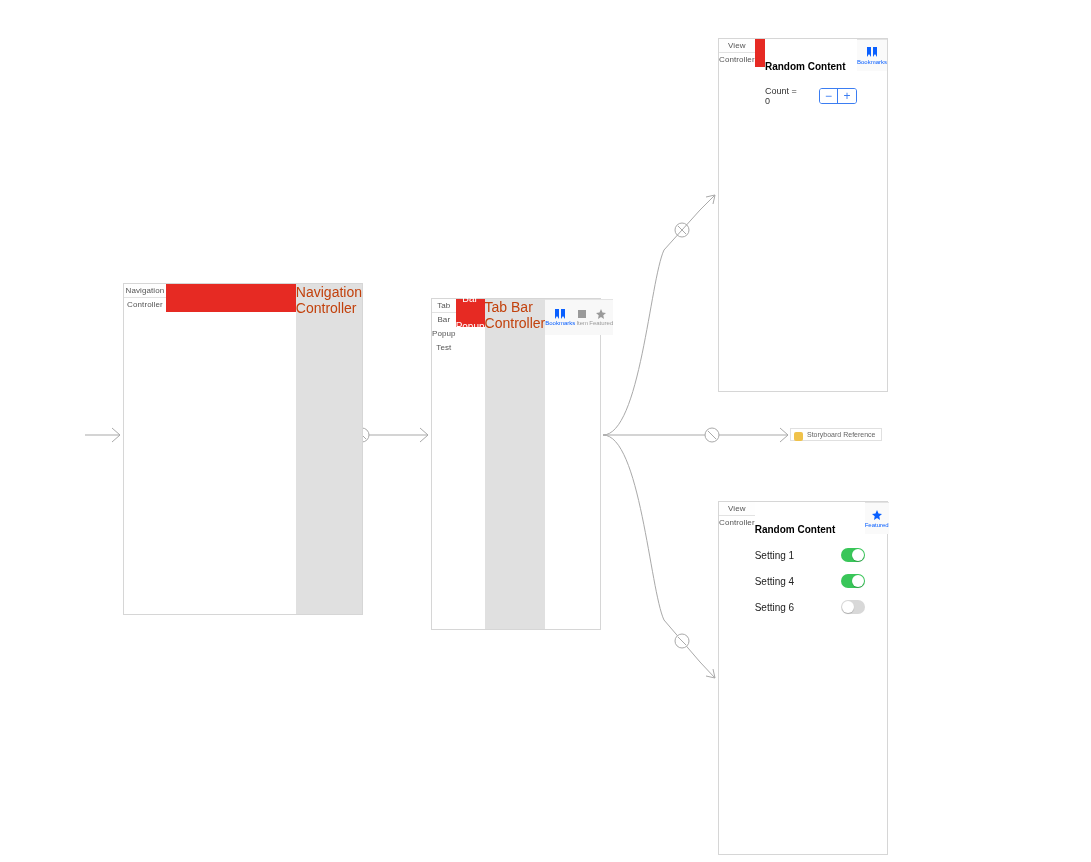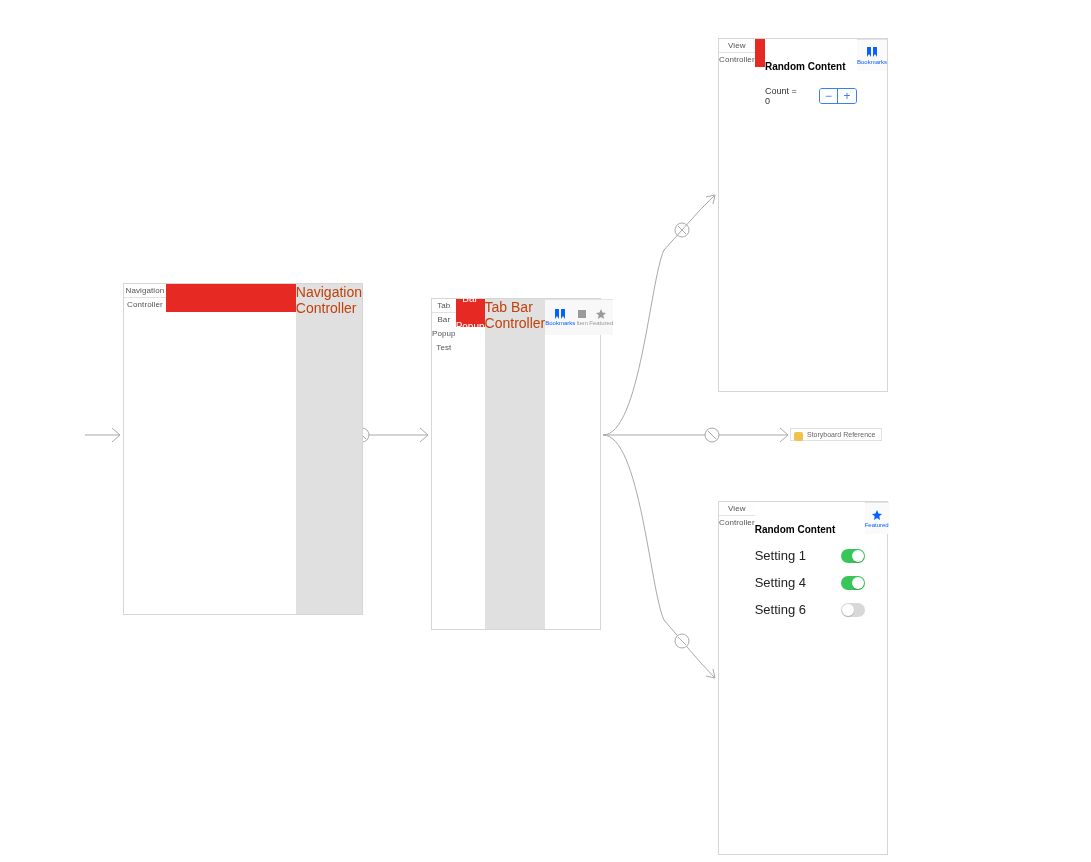--- a/index.html
+++ b/index.html
@@ -116,21 +116,21 @@
     line-height:14px;
     padding:0;
     cursor:pointer;
   }
   .stepper button:first-child { border-right:1px solid #3b7df2; }
   .setting-row {
     display:flex;
     justify-content:space-between;
     align-items:center;
     width:110px;
-    font-size:13px;
+    font-size:10px;
     color:#222;
     margin: 3px 0;
   }
   .switch {
     width:24px; height:14px; border-radius:7px; position:relative;
     background:#d8d8d8;
   }
   .switch.on { background:#39c659; }
   .switch::after {
     content:"";

